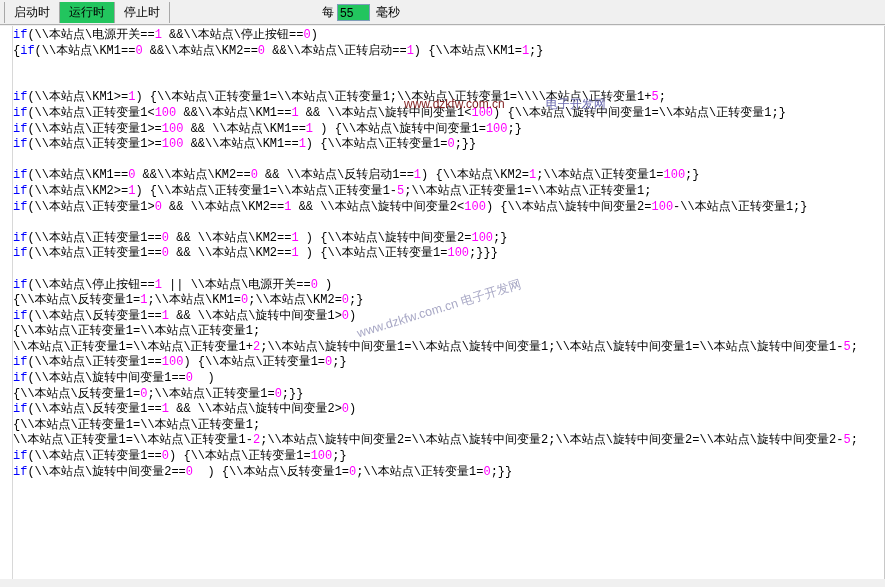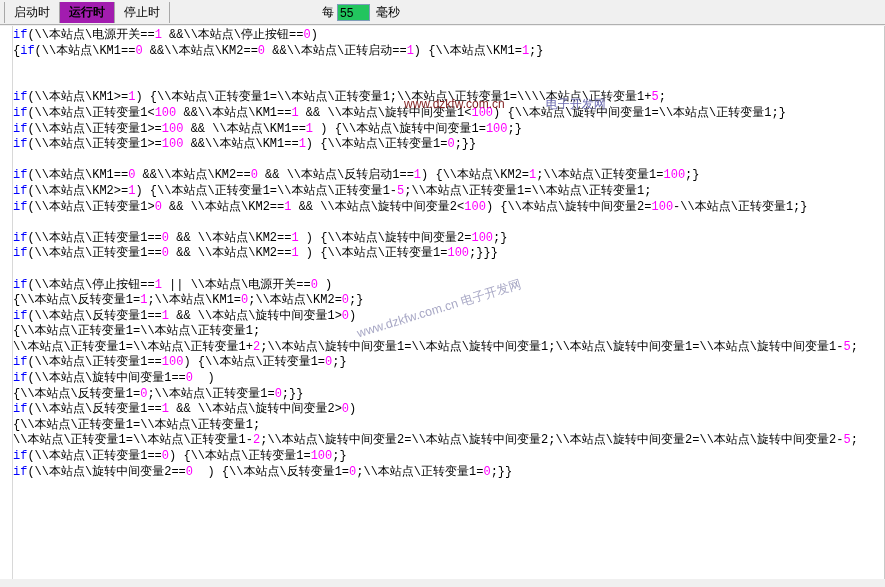--- a/index.html
+++ b/index.html
@@ -48,22 +48,22 @@
     background: #f0f0f0;
     border-right: 1px solid #a8a8a8;
     height: 21px;
     box-sizing: border-box;
     white-space: nowrap;
   }
   .tab.first {
     border-left: 1px solid #a8a8a8;
   }
   .tab.active {
-    background: #a21caf;
-    font-weight: bold;
+    background: #22c55e;
+    font-weight: normal;
   }
   .interval-group {
     position: absolute;
     left: 322px;
     top: 3px;
     display: flex;
     align-items: center;
     height: 19px;
   }
   .interval-label {

